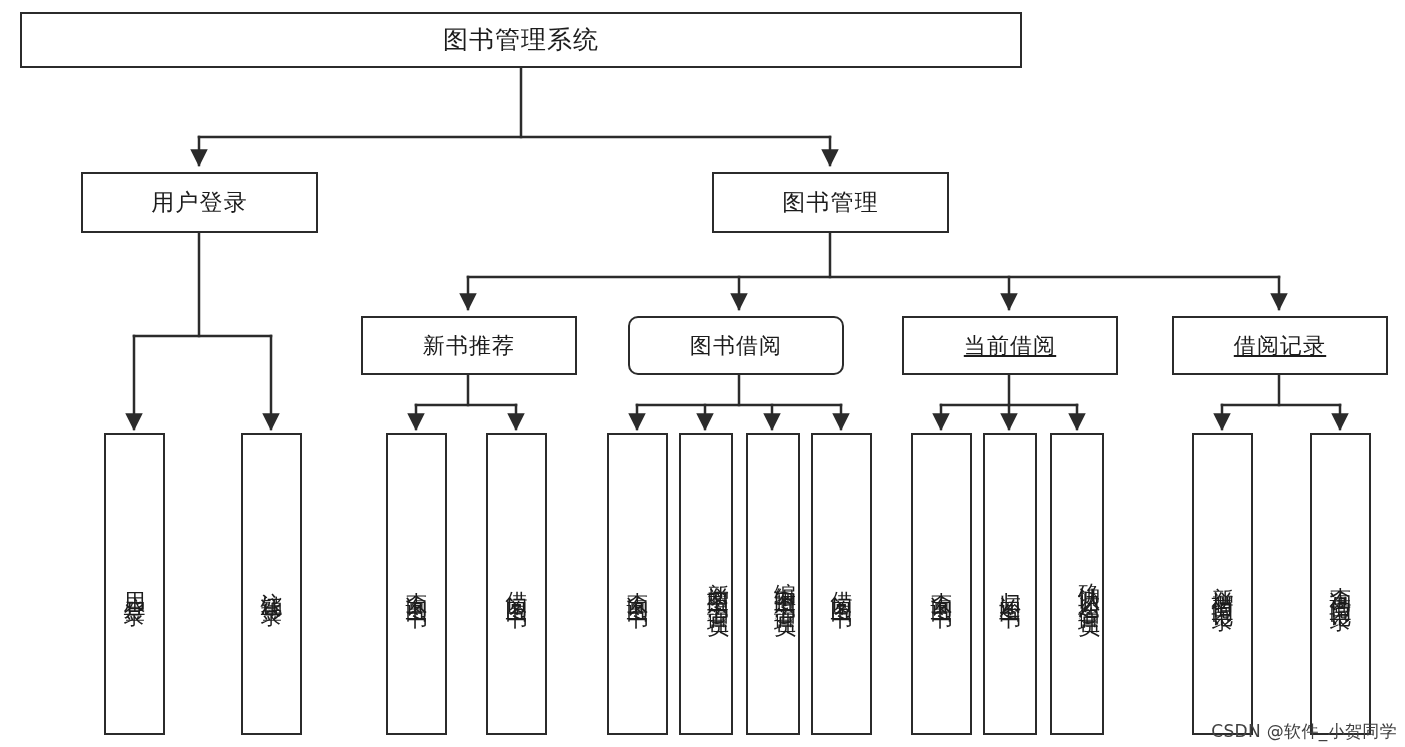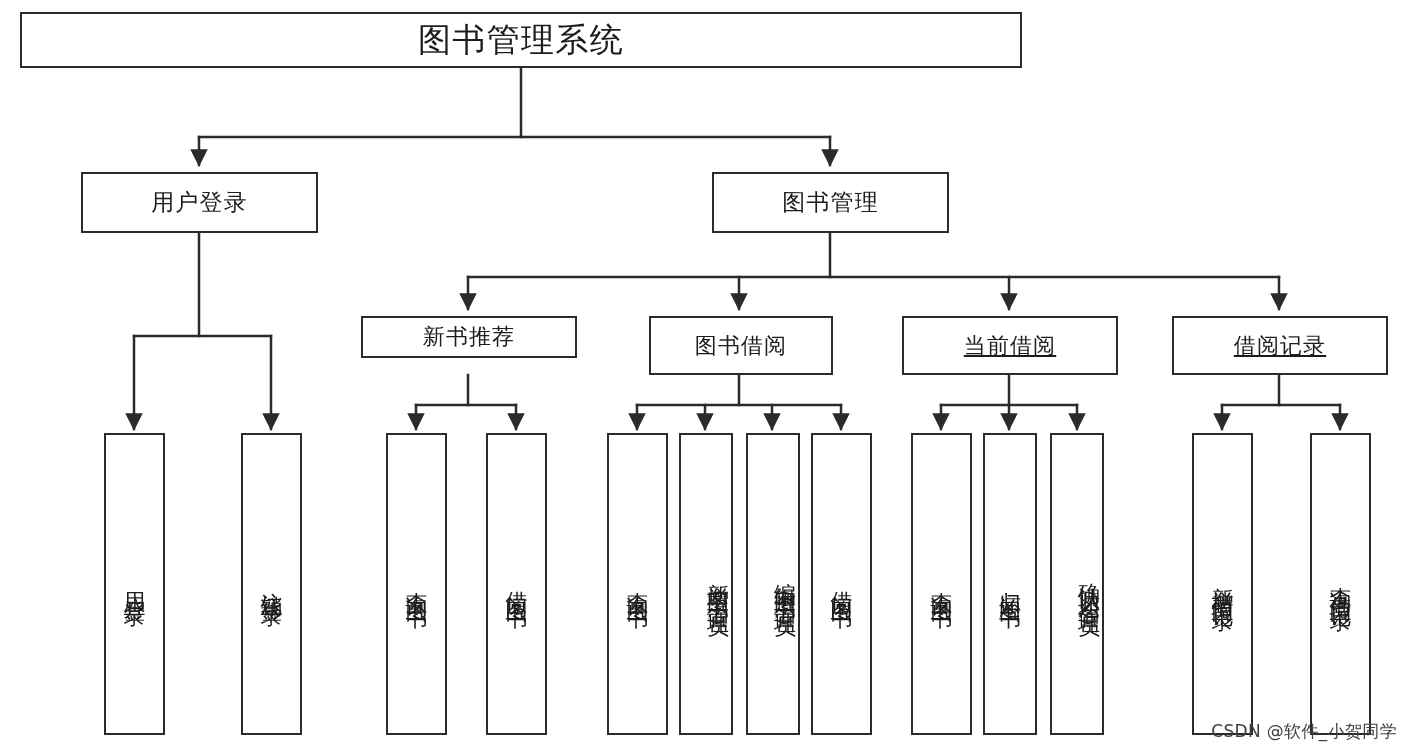--- a/index.html
+++ b/index.html
@@ -54,21 +54,21 @@
   }
   .node-label {
     display: block;
     line-height: 1.18;
     letter-spacing: 0.06em;
     white-space: pre;
   }
   .node.vertical .node-label {
     letter-spacing: 0.22em;
   }
-  #node-root .node-label { font-size: 33px; letter-spacing: 0.04em; }
+  #node-root .node-label { font-size: 25px; letter-spacing: 0.04em; }
   .lvl2 .node-label { font-size: 23px; letter-spacing: 0.05em; }
   .lvl3 .node-label { font-size: 22px; letter-spacing: 0.05em; }
   .leaf .node-label { font-size: 22px; }
   #watermark {
     position: absolute;
     right: 8px;
     bottom: 4px;
     font-size: 17px;
     color: #404040;
     letter-spacing: 0.02em;
@@ -135,24 +135,24 @@
     <span class="node-label">图书管理系统</span>
   </div>
 
   <div class="node horizontal lvl2" style="left:81px; top:172px; width:237px; height:61px;">
     <span class="node-label">用户登录</span>
   </div>
   <div class="node horizontal lvl2" style="left:712px; top:172px; width:237px; height:61px;">
     <span class="node-label">图书管理</span>
   </div>
 
-  <div class="node horizontal lvl3" style="left:361px; top:316px; width:216px; height:42px;font-family:Liberation Serif, serif;">
+  <div class="node horizontal lvl3" style="left:361px; top:316px; width:216px; height:59px;font-family:Liberation Serif, serif;">
     <span class="node-label">新书推荐</span>
   </div>
-  <div class="node horizontal lvl3" style="left:649px; top:316px; width:184px; height:59px;">
+  <div class="node horizontal lvl3" style="left:628px; top:316px; width:216px; height:59px;border-radius:10px;">
     <span class="node-label">图书借阅</span>
   </div>
   <div class="node horizontal lvl3" style="left:902px; top:316px; width:216px; height:59px;text-decoration:underline;">
     <span class="node-label">当前借阅</span>
   </div>
   <div class="node horizontal lvl3" style="left:1172px; top:316px; width:216px; height:59px;text-decoration:underline;">
     <span class="node-label">借阅记录</span>
   </div>
 
   <div class="node vertical centered leaf" style="left:104px; top:433px; width:61px; height:302px;">

